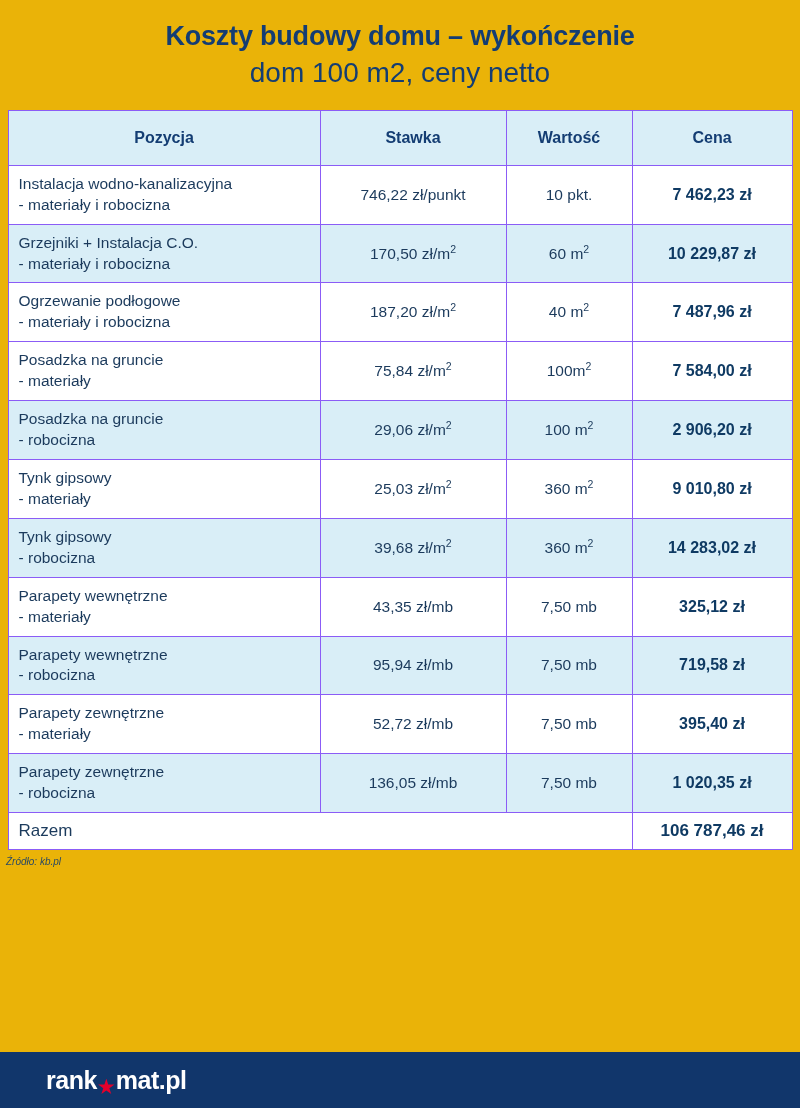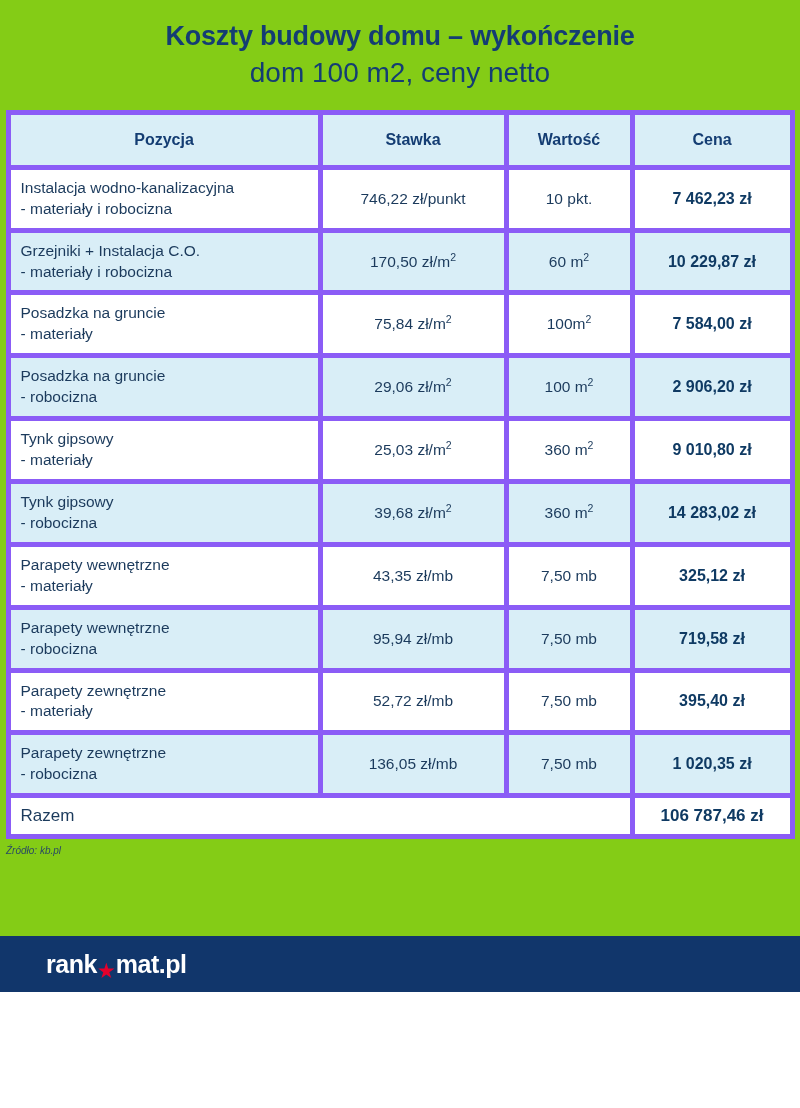--- a/index.html
+++ b/index.html
@@ -5,22 +5,22 @@
   * { box-sizing: border-box; }
   html, body {
     margin: 0; padding: 0;
     width: 800px; height: 1108px;
     background: #ffffff;
     font-family: "Liberation Sans", sans-serif;
   }
   .page {
     position: relative;
     width: 800px;
-    height: 992px;
-    background: #84cc16;
+    height: 1108px;
+    background: #eab308;
     overflow: hidden;
   }
   .title-block {
     text-align: center;
     padding-top: 20px;
   }
   .title-main {
     font-size: 27px;
     font-weight: bold;
     color: #143d73;
@@ -35,21 +35,21 @@
     margin-top: 3px;
   }
   table.cost-table {
     border-collapse: collapse;
     width: 784px;
     margin: 18px auto 0 auto;
     table-layout: fixed;
   }
   table.cost-table th,
   table.cost-table td {
-    border: 5px solid #8b5cf6;
+    border: 1px solid #8b5cf6;
     vertical-align: middle;
   }
   thead th {
     background: #d9eef7;
     color: #143d73;
     font-size: 16px;
     font-weight: bold;
     text-align: center;
     height: 55px;
     border-bottom: 3px solid #1b4f8a;
@@ -167,20 +167,29 @@
           <td class="pos">
             <div>Grzejniki + Instalacja C.O.</div>
             <div>- materiały i robocizna</div>
           </td>
           <td class="rate">170,50 zł/m<sup>2</sup></td>
           <td class="val">60 m<sup>2</sup></td>
           <td class="price">10 229,87 zł</td>
         </tr>
         <tr>
           <td class="pos">
+            <div>Ogrzewanie podłogowe</div>
+            <div>- materiały i robocizna</div>
+          </td>
+          <td class="rate">187,20 zł/m<sup>2</sup></td>
+          <td class="val">40 m<sup>2</sup></td>
+          <td class="price">7 487,96 zł</td>
+        </tr>
+        <tr>
+          <td class="pos">
             <div>Posadzka na gruncie</div>
             <div>- materiały</div>
           </td>
           <td class="rate">75,84 zł/m<sup>2</sup></td>
           <td class="val">100m<sup>2</sup></td>
           <td class="price">7 584,00 zł</td>
         </tr>
         <tr class="alt">
           <td class="pos">
             <div>Posadzka na gruncie</div>

